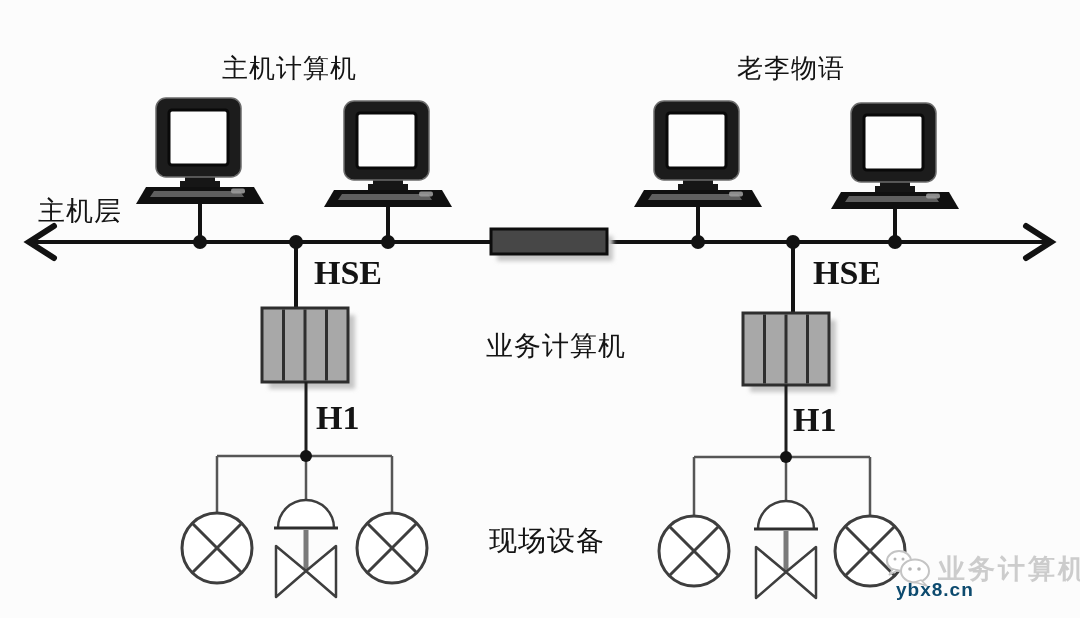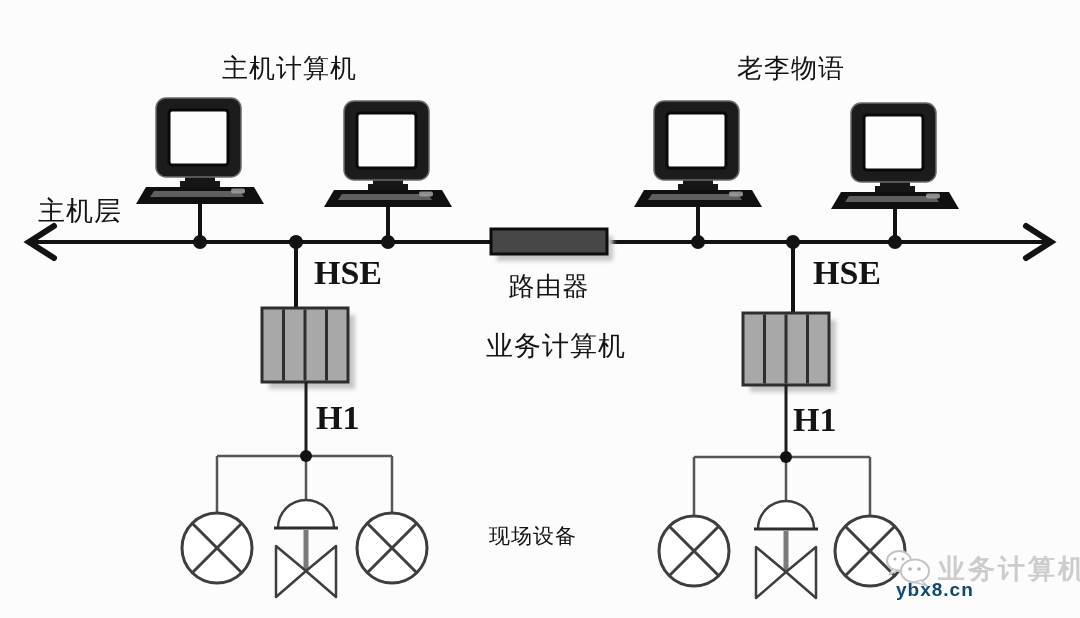--- a/index.html
+++ b/index.html
@@ -8,21 +8,21 @@
     background:#fcfcfc;overflow:hidden;
     font-family:"Liberation Sans",sans-serif;color:#141414;
   }
   .canvas{position:absolute;left:0;top:0;z-index:1;}
   .lbl{position:absolute;z-index:2;white-space:nowrap;font-weight:500;letter-spacing:1px;}
   #lbl-host   {left:222px;top:51px;width:126px;text-align:center;font-size:26px;}
   #lbl-biz    {left:723px;top:51px;width:136px;text-align:center;font-size:26px;}
   #lbl-hostlayer{left:32px;top:193px;font-size:27px;margin-left:6px;}
   #lbl-router {left:491px;top:269px;width:116px;text-align:center;font-size:26px;}
   #lbl-link   {left:486px;top:328px;font-size:27px;}
-  #lbl-field  {left:489px;top:522px;font-size:21px;}
+  #lbl-field  {left:489px;top:522px;font-size:28px;}
   .serif{font-family:"Liberation Serif",serif;font-weight:700;letter-spacing:0;}
   #lbl-hse-l{left:314px;top:254px;font-size:34px;}
   #lbl-hse-r{left:813px;top:254px;font-size:34px;}
   #lbl-h1-l {left:316px;top:399px;font-size:34px;}
   #lbl-h1-r {left:793px;top:401px;font-size:34px;}
   .wm{position:absolute;left:884px;top:546px;width:196px;height:66px;z-index:3;}
   .wm-icon{position:absolute;left:0;top:2px;}
   .wm-brand{
     position:absolute;left:54px;top:5px;font-size:27px;font-weight:700;
     color:#cccccc;letter-spacing:3px;white-space:nowrap;
@@ -151,21 +151,20 @@
       <line x1="845.5" y1="526.5" x2="894.5" y2="575.5"></line>
       <line x1="894.5" y1="526.5" x2="845.5" y2="575.5"></line>
     </g>
   </svg>
 
   <div class="lbl" id="lbl-host">主机计算机</div>
   <div class="lbl" id="lbl-biz">老李物语</div>
   <div class="lbl" id="lbl-hostlayer">主机层</div>
   <div class="lbl serif" id="lbl-hse-l">HSE</div>
   <div class="lbl serif" id="lbl-hse-r">HSE</div>
-  <div class="lbl" id="lbl-router">路由器</div>
   <div class="lbl" id="lbl-link">业务计算机</div>
   <div class="lbl serif" id="lbl-h1-l">H1</div>
   <div class="lbl serif" id="lbl-h1-r">H1</div>
   <div class="lbl" id="lbl-field">现场设备</div>
 
   <div class="wm">
     <svg class="wm-icon" width="50" height="40" viewBox="0 0 50 40">
       <ellipse cx="15" cy="13" rx="12" ry="10" fill="#ffffff" stroke="#c4c4c4" stroke-width="2"></ellipse>
       <circle cx="11" cy="11" r="1.5" fill="#b5b5b5"></circle>
       <circle cx="19" cy="11" r="1.5" fill="#b5b5b5"></circle>

